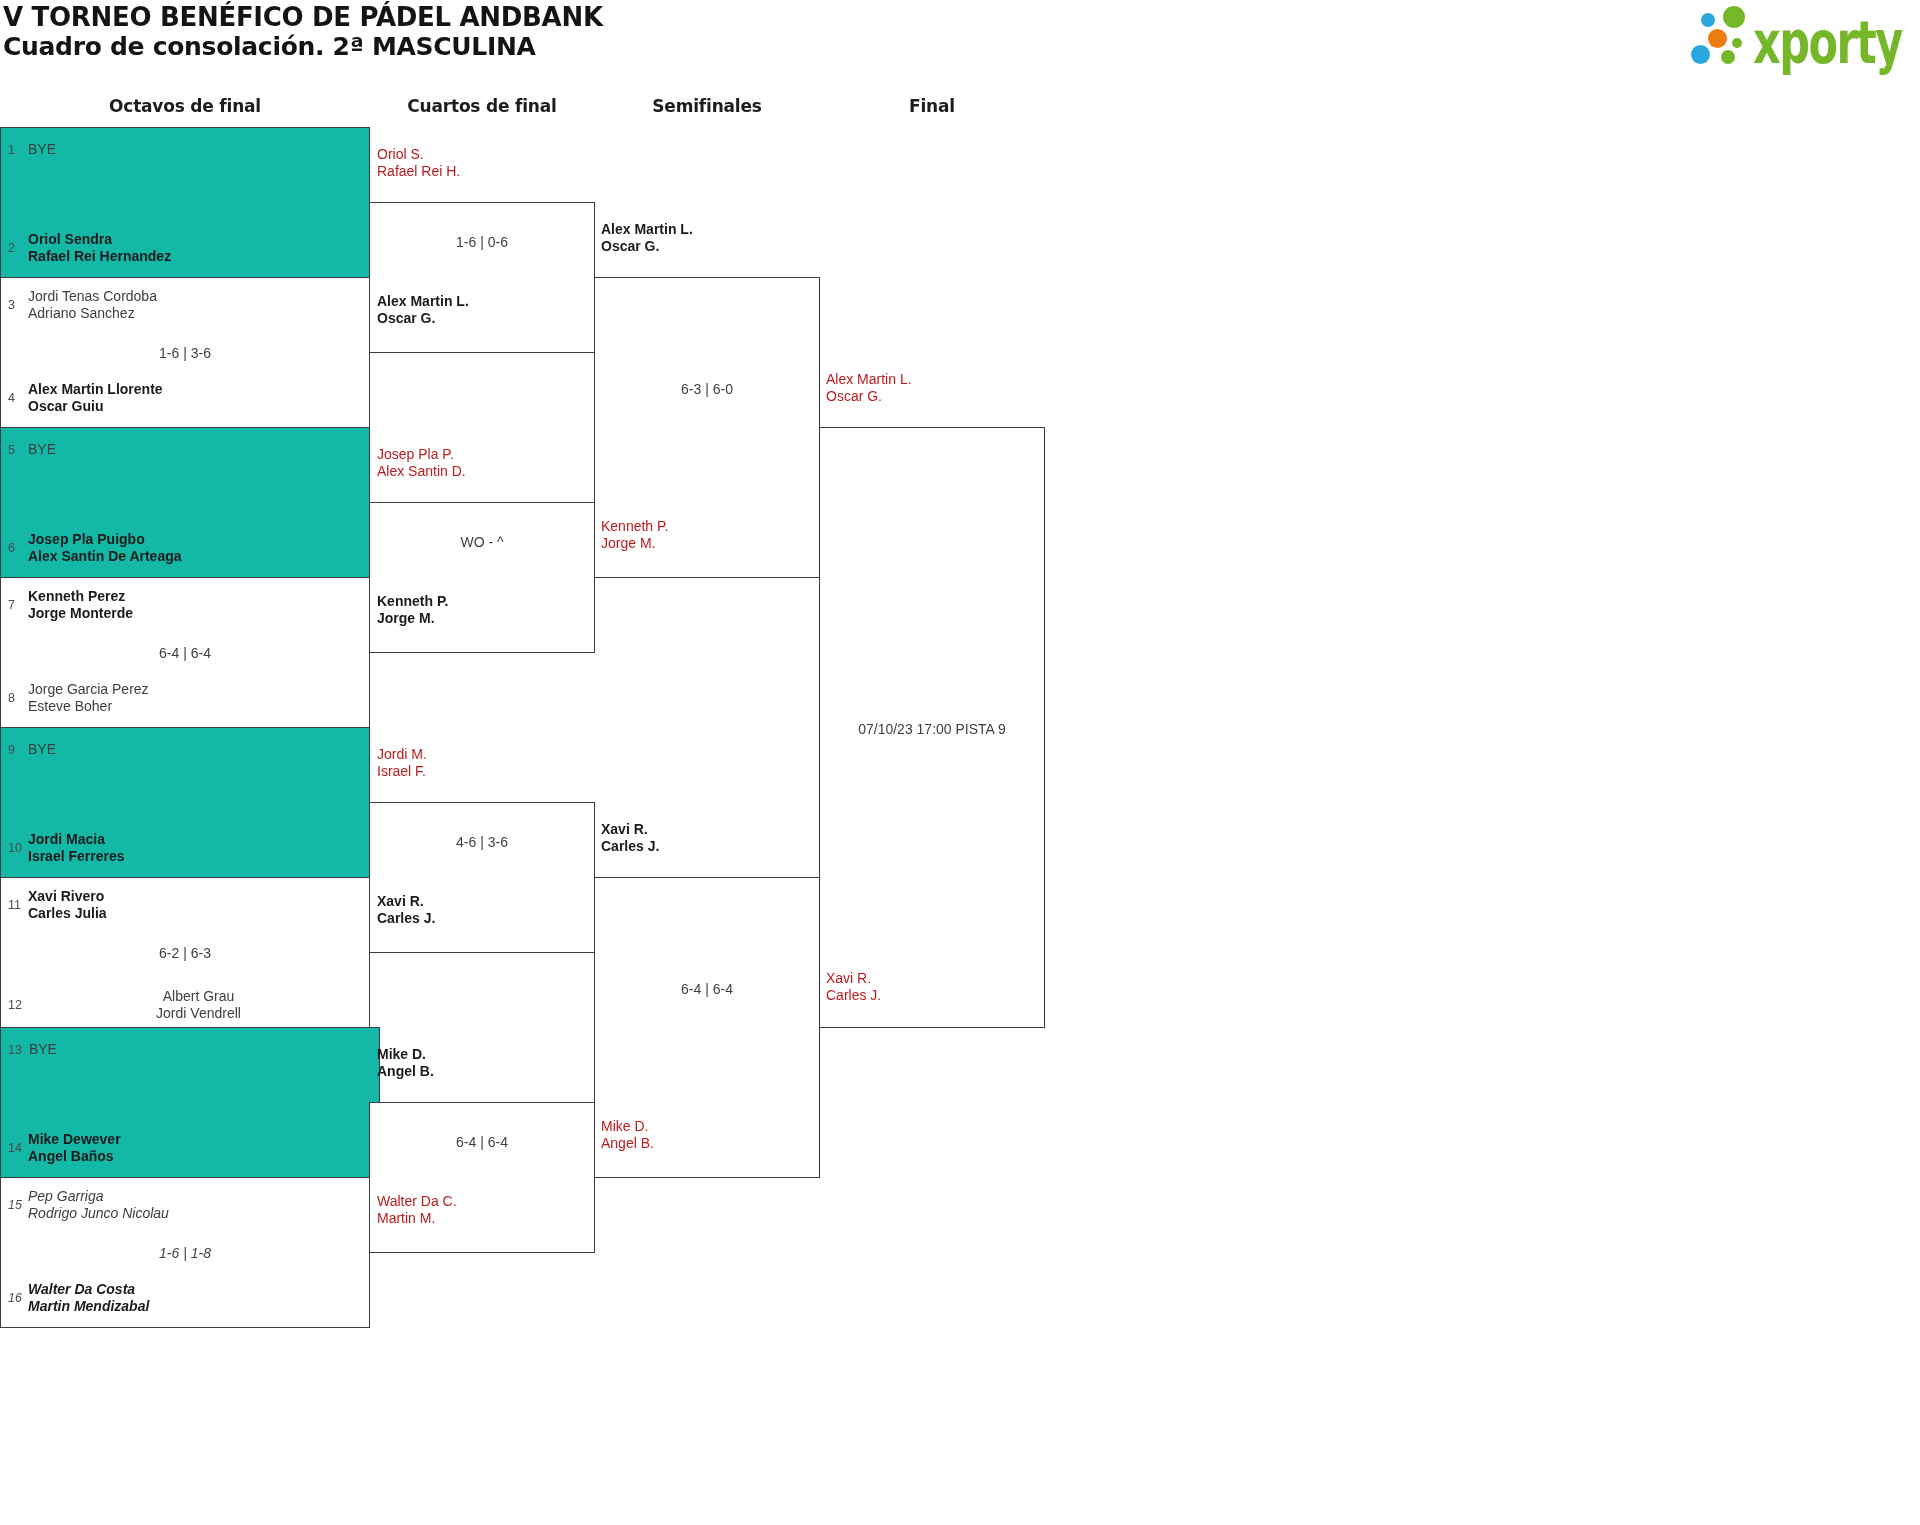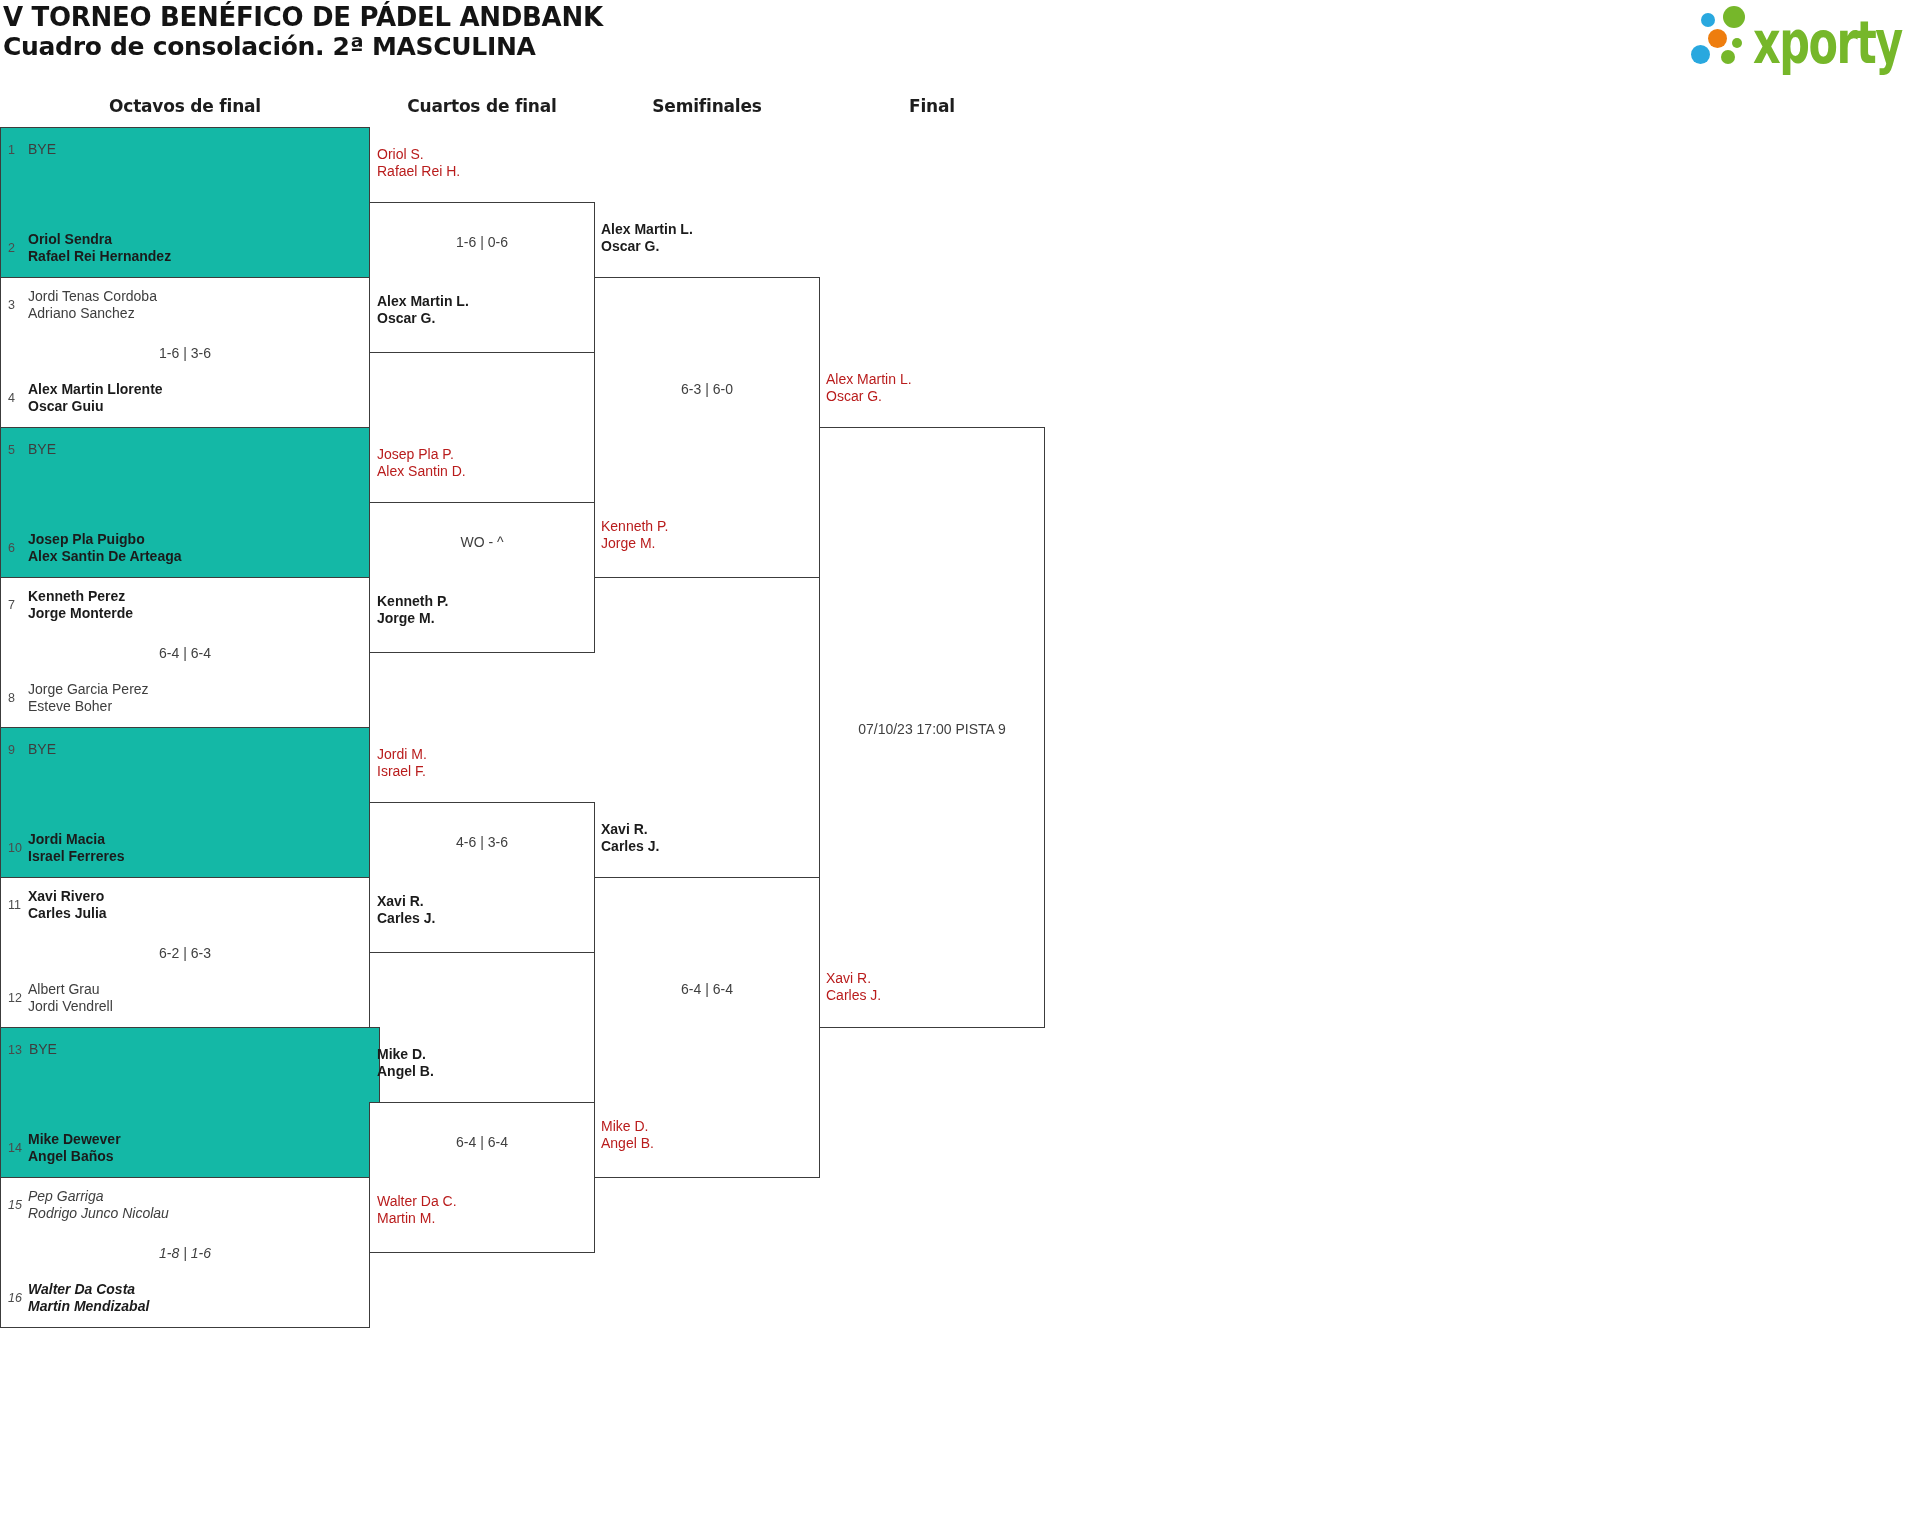--- a/index.html
+++ b/index.html
@@ -138,21 +138,21 @@
 
   <div class="box" style="left:0;top:877px;width:370px;height:151px;">
     <div class="team bold" style="top:10px;">
       <span class="seed">11</span>
       <div class="names">
         <div>Xavi Rivero</div>
         <div>Carles Julia</div>
       </div>
     </div>
     <div class="score inbox" style="top:66px;">6-2 | 6-3</div>
-    <div class="team" style="bottom:12px;">
+    <div class="team" style="bottom:5px;text-align:center;">
       <span class="seed">12</span>
       <div class="names">
         <div>Albert Grau</div>
         <div>Jordi Vendrell</div>
       </div>
     </div>
   </div>
 
   <div class="box gray" style="left:0;top:1027px;width:380px;height:151px;">
     <div class="bye-row">
@@ -168,21 +168,21 @@
   </div>
 
   <div class="box" style="left:0;top:1177px;width:370px;height:151px;font-style:italic;">
     <div class="team" style="top:10px;">
       <span class="seed">15</span>
       <div class="names">
         <div>Pep Garriga</div>
         <div>Rodrigo Junco Nicolau</div>
       </div>
     </div>
-    <div class="score inbox" style="top:66px;">1-8 | 1-6</div>
+    <div class="score inbox" style="top:66px;">1-6 | 1-8</div>
     <div class="team bold" style="bottom:12px;">
       <span class="seed">16</span>
       <div class="names">
         <div>Walter Da Costa</div>
         <div>Martin Mendizabal</div>
       </div>
     </div>
   </div>
 
   <div class="rlabel" style="left:377px;top:146px;">

